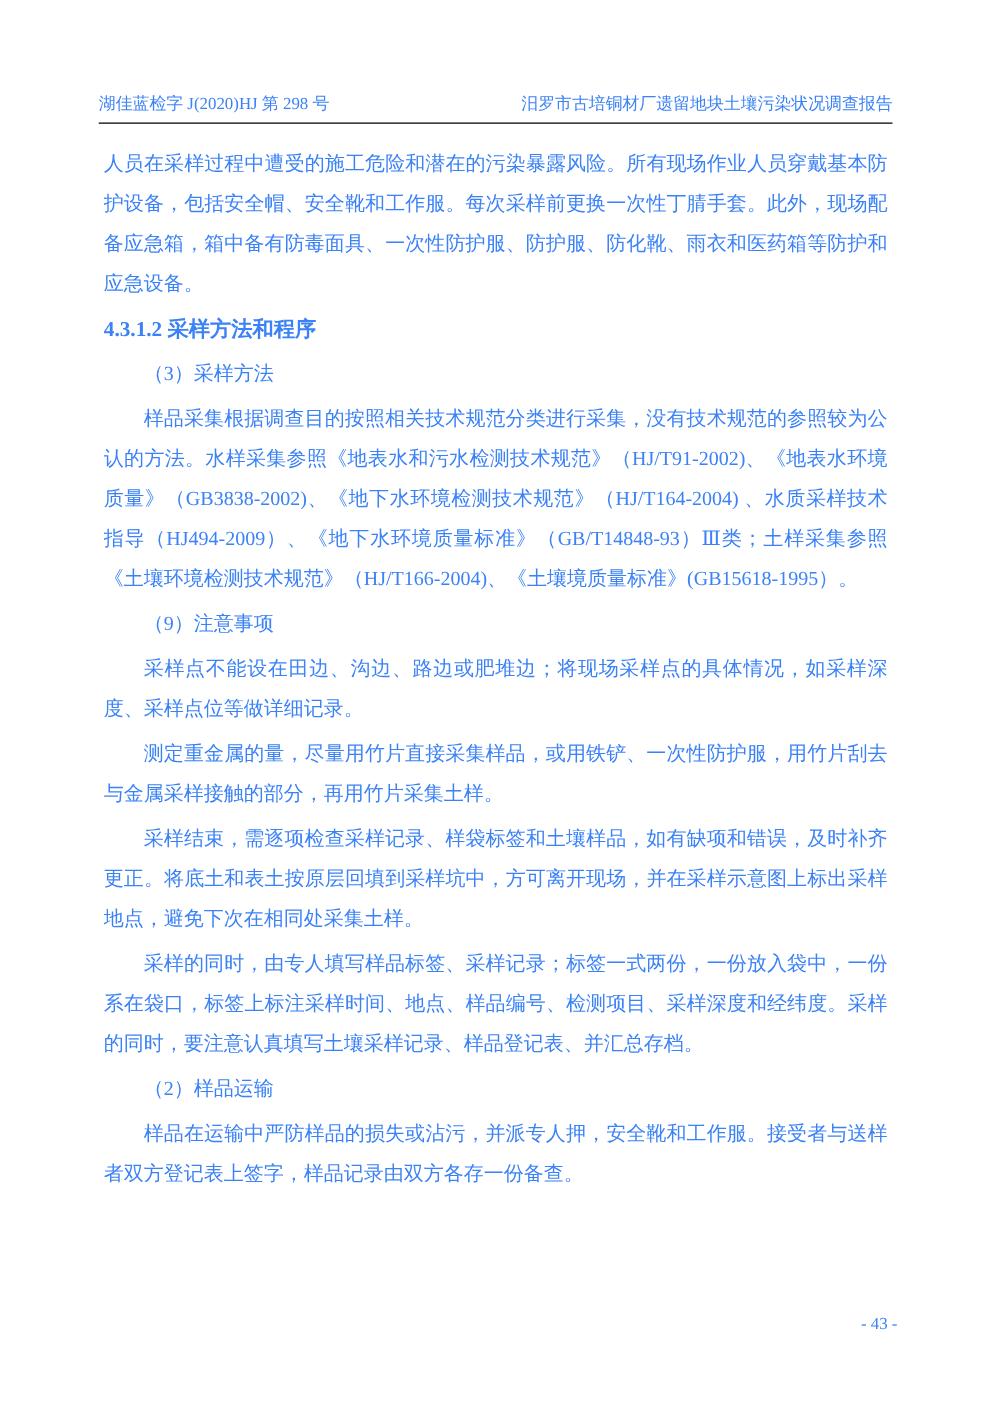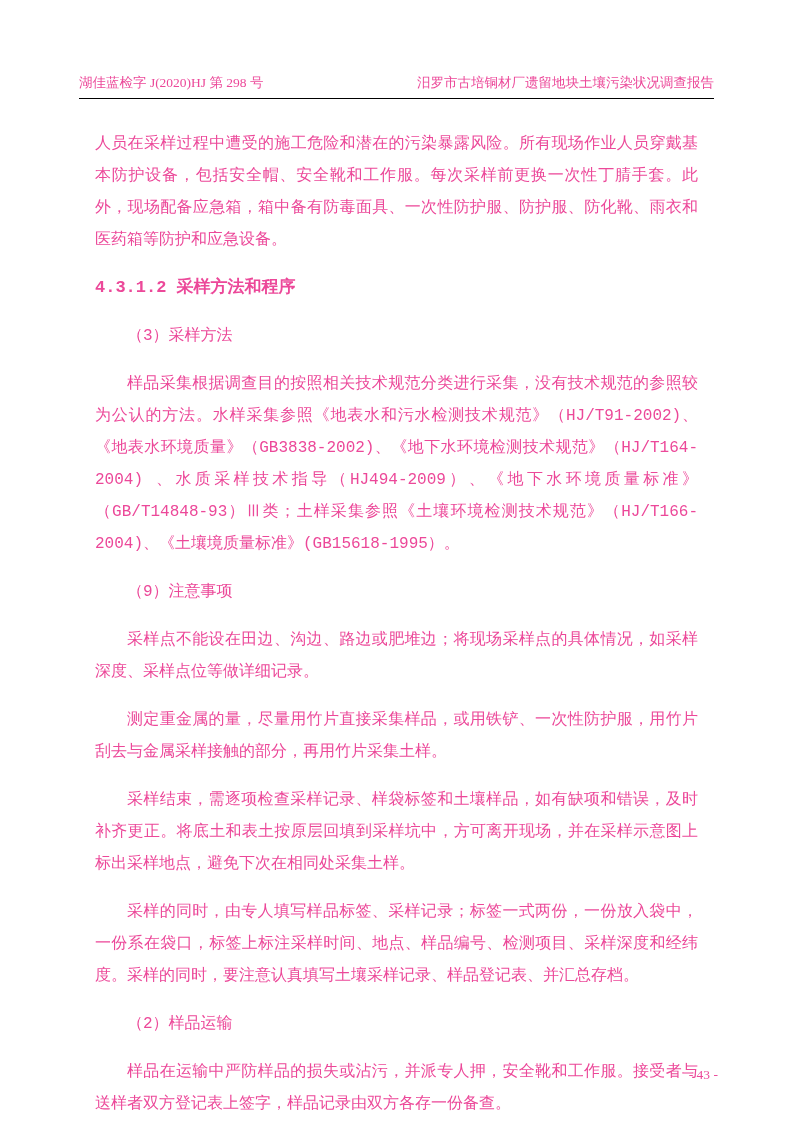--- a/index.html
+++ b/index.html
@@ -6,21 +6,21 @@
     margin: 0;
     padding: 0;
     background: #ffffff;
   }
   .page {
     position: relative;
     width: 793px;
     height: 1122px;
     background: #ffffff;
     font-family: "Liberation Serif", "DejaVu Serif", serif;
-    color: #ec4899;
+    color: #3b82f6;
     overflow: hidden;
   }
   .header {
     position: absolute;
     top: 74px;
     left: 79px;
     width: 635px;
     display: flex;
     justify-content: space-between;
     align-items: flex-end;
@@ -34,23 +34,22 @@
     position: absolute;
     top: 112px;
     left: 79px;
     width: 635px;
     font-size: 16px;
     line-height: 32px;
     text-align: justify;
     text-justify: inter-ideograph;
   }
   .content p {
-    margin: 16px;
+    margin: 4px;
     padding: 0;
-    font-family: Liberation Mono, monospace;
   }
   .paragraph {
     text-indent: 2em;
   }
   .paragraph-continuation {
     text-indent: 0;
   }
   .list-label {
     text-indent: 2em;
   }
@@ -60,21 +59,20 @@
     text-indent: 0;
   }
   .footer {
     position: absolute;
     top: 1050px;
     left: 79px;
     width: 639px;
     text-align: right;
     font-size: 13.5px;
     line-height: 18px;
-    margin-top: 16px;
   }
 </style>
 </head>
 <body>
 
 <div class="page">
 
   <div class="header">
     <span>湖佳蓝检字 J(2020)HJ 第 298 号</span>
     <span>汨罗市古培铜材厂遗留地块土壤污染状况调查报告</span>

